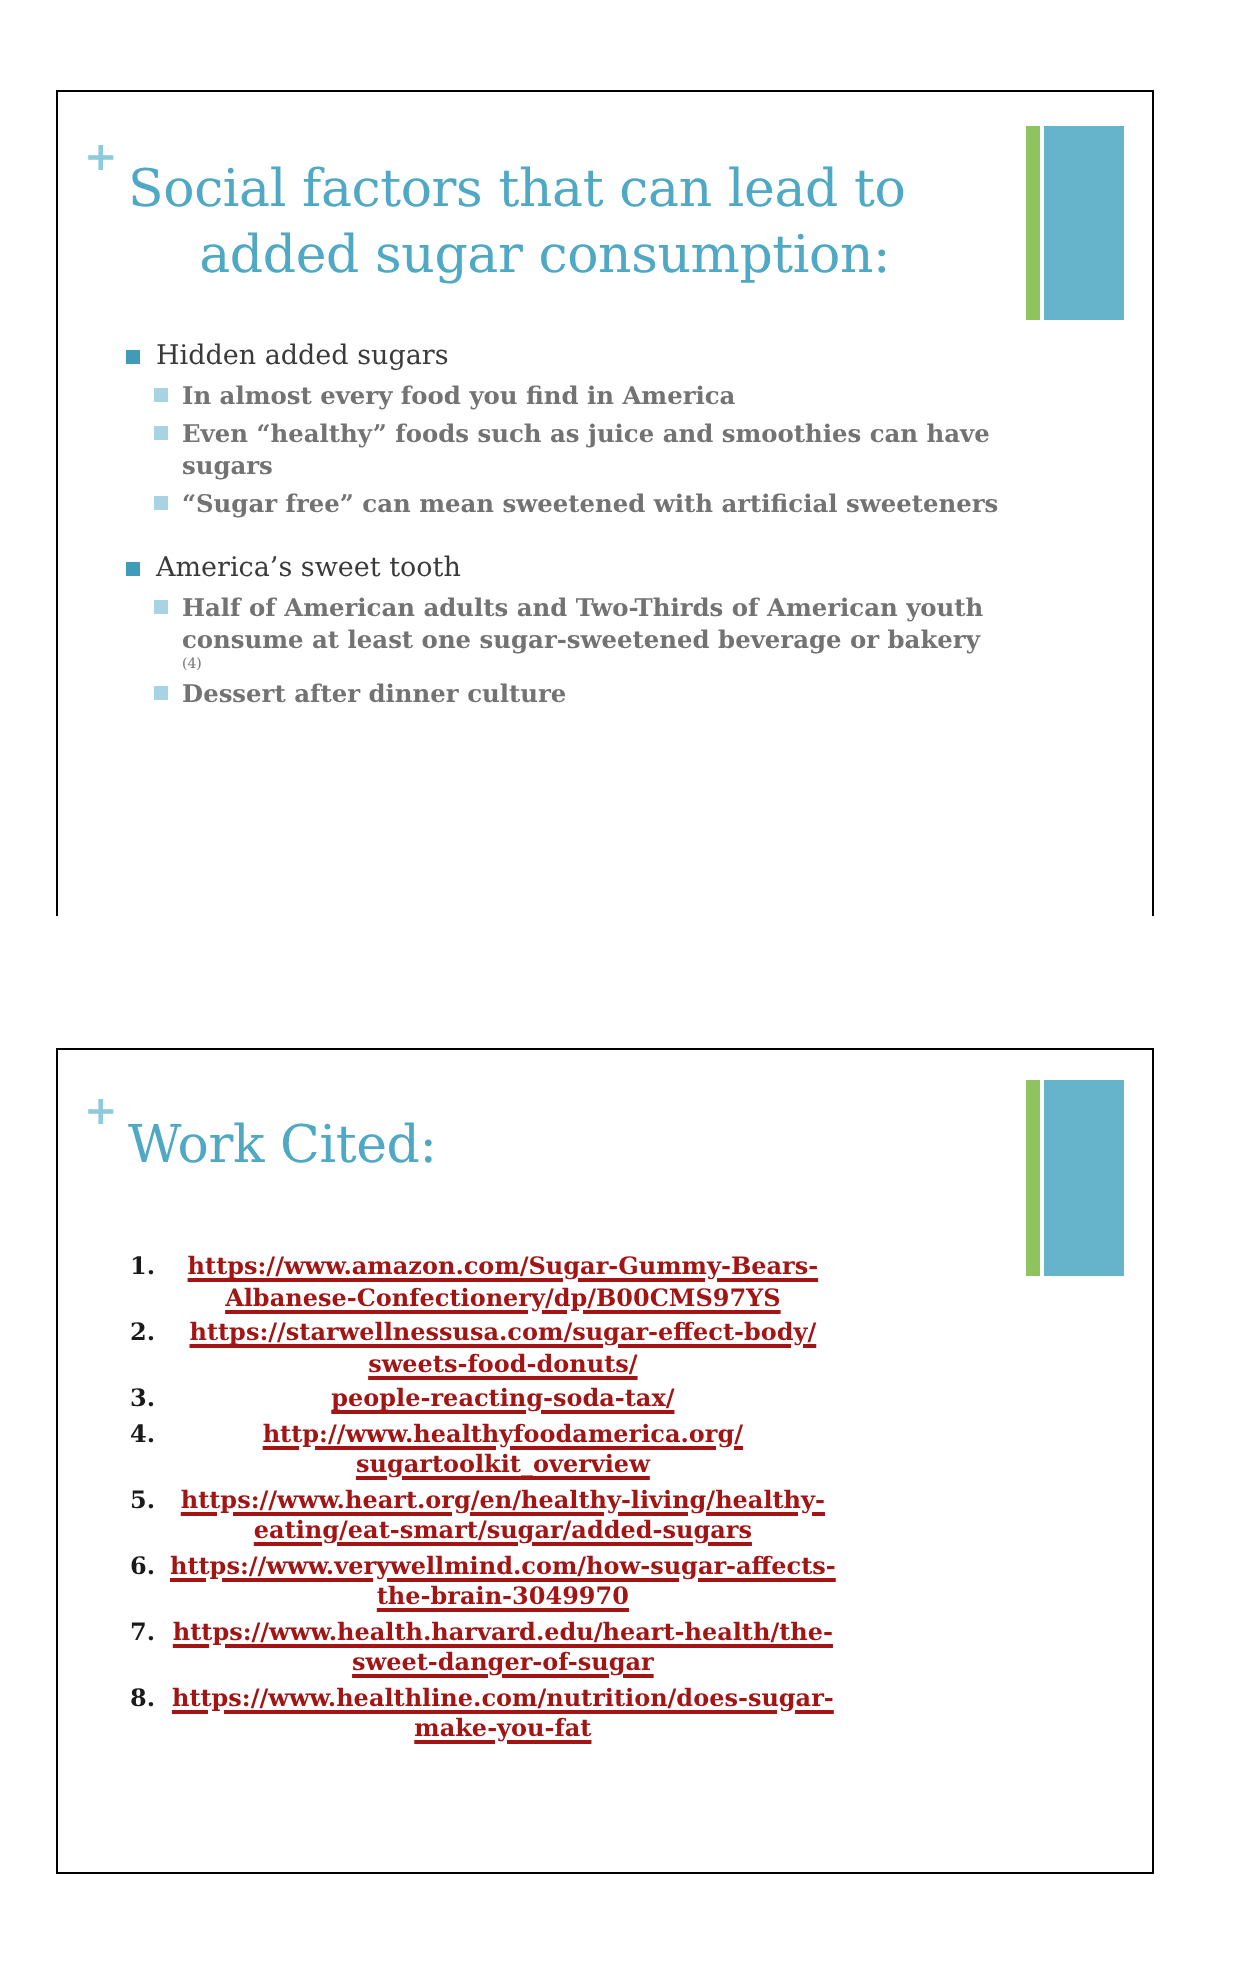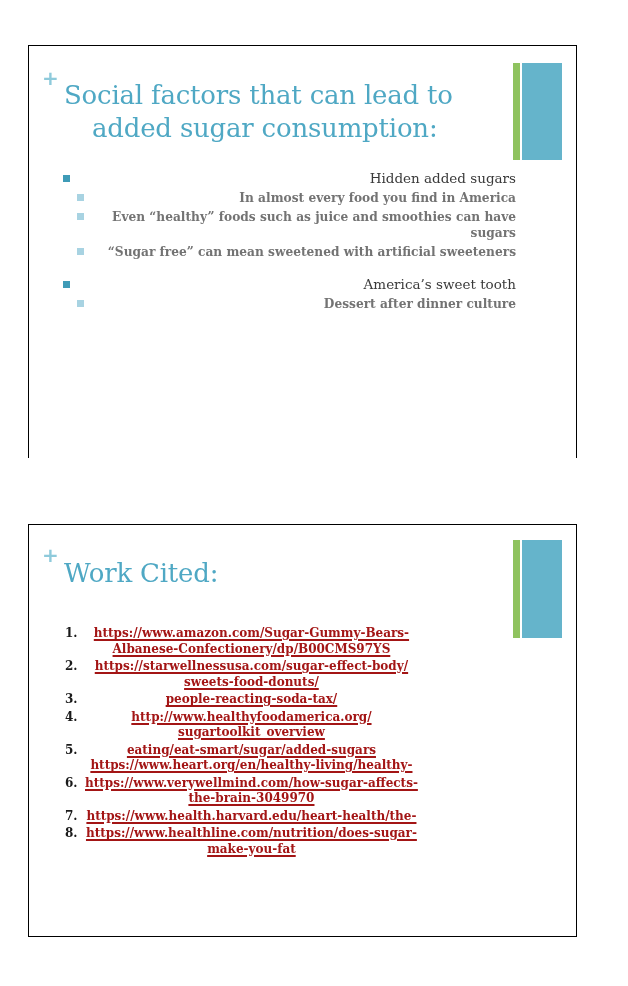--- a/index.html
+++ b/index.html
@@ -55,29 +55,29 @@
   .title {
     position: absolute;
     left: 35px;
     margin: 0;
     color: #4fa8c4;
     font-family: "DejaVu Serif", "Liberation Serif", serif;
     font-weight: normal;
     font-size: 26px;
     line-height: 33px;
     letter-spacing: -0.2px;
+    text-align: center;
   }
   .bullets {
     position: absolute;
     left: 34px;
     right: 60px;
     margin: 0;
     padding: 0;
     list-style: none;
-    text-align: right;
   }
   .l1 {
     position: relative;
     padding-left: 15px;
     font-size: 13.5px;
     color: #3a3a3a;
     line-height: 17px;
     margin-bottom: 3px;
   }
   .l1 > .bullet {
@@ -175,20 +175,25 @@
         <span>“Sugar free” can mean sweetened with artificial sweeteners</span>
       </div>
     </li>
     <li class="group">
       <div class="l1">
         <span class="bullet"></span>
         <span>America’s sweet tooth</span>
       </div>
       <div class="l2">
         <span class="bullet"></span>
+        <span>Half of American adults and  Two-Thirds of American youth consume at least one sugar-sweetened beverage or bakery</span>
+        <span class="sup">(4)</span>
+      </div>
+      <div class="l2">
+        <span class="bullet"></span>
         <span>Dessert after dinner culture</span>
       </div>
     </li>
   </ul>
 </div>
 
 <div class="slide" id="slide-2">
   <span class="plus" style="top:20px;">+</span>
   <div class="accent-green" style="top:15px;height:98px;"></div>
   <div class="accent-blue" style="top:15px;height:98px;"></div>
@@ -219,35 +224,36 @@
     <li class="ref">
       <span class="num">4.</span>
       <a href="#">
         <span>http://www.healthyfoodamerica.org/</span>
         <span>sugartoolkit_overview</span>
       </a>
     </li>
     <li class="ref">
       <span class="num">5.</span>
       <a href="#">
+        <span>https://www.heart.org/en/healthy-living/healthy-</span>
         <span>eating/eat-smart/sugar/added-sugars</span>
-        <span>https://www.heart.org/en/healthy-living/healthy-</span>
       </a>
     </li>
     <li class="ref">
       <span class="num">6.</span>
       <a href="#">
         <span>https://www.verywellmind.com/how-sugar-affects-</span>
         <span>the-brain-3049970</span>
       </a>
     </li>
     <li class="ref">
       <span class="num">7.</span>
       <a href="#">
         <span>https://www.health.harvard.edu/heart-health/the-</span>
+        <span>sweet-danger-of-sugar</span>
       </a>
     </li>
     <li class="ref">
       <span class="num">8.</span>
       <a href="#">
         <span>https://www.healthline.com/nutrition/does-sugar-</span>
         <span>make-you-fat</span>
       </a>
     </li>
   </ol>

